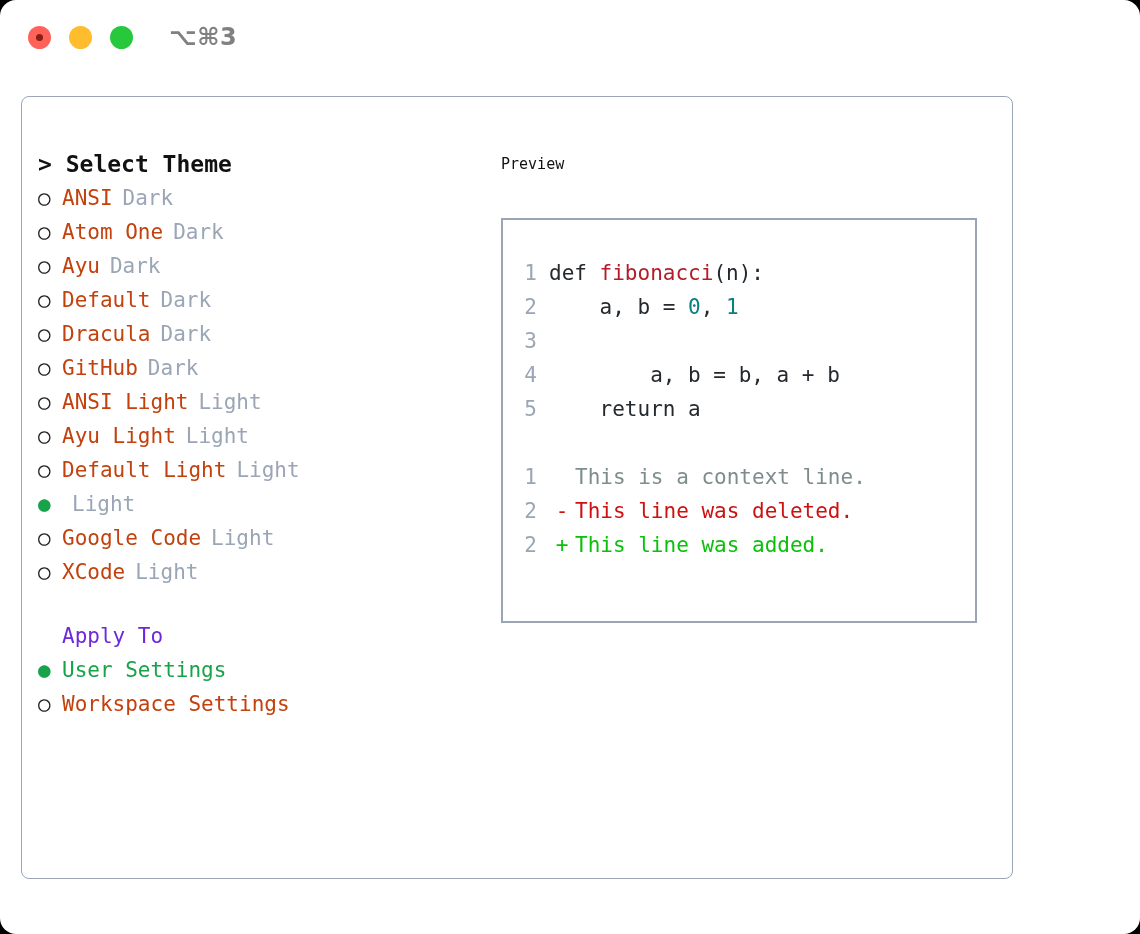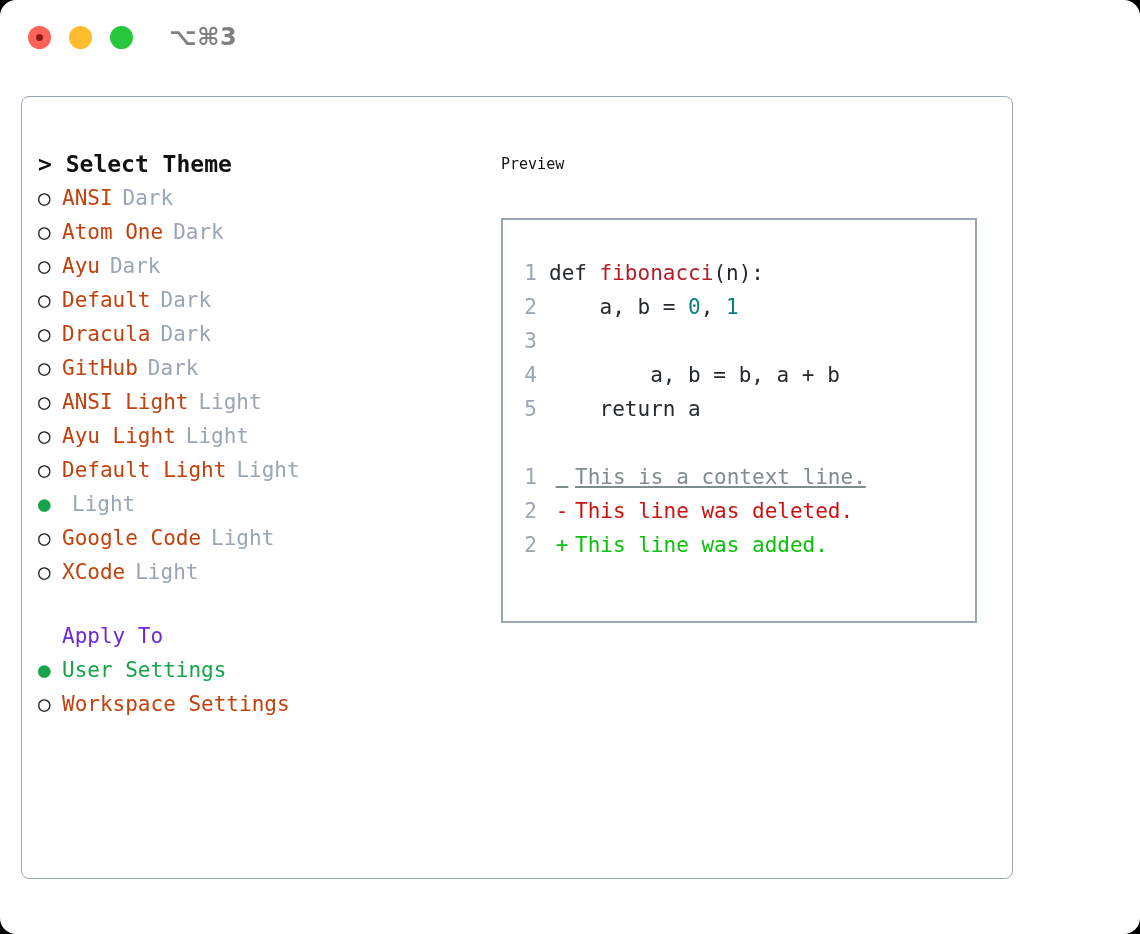--- a/index.html
+++ b/index.html
@@ -174,21 +174,21 @@
   .tok-fn    { color: #b31d28; }
   .tok-num   { color: #0a8080; }
   .tok-call  { color: #1a8acb; }
 
   .blank-line { height: 34px; }
 
   .diff-mark {
     flex: 0 0 26px;
     text-align: center;
   }
-  .diff-ctx .code-text, .diff-ctx .diff-mark { color: #7f8c8d; text-decoration: underline; }
+  .diff-ctx .code-text, .diff-ctx .diff-mark { color: #7f8c8d; }
   .diff-del .code-text, .diff-del .diff-mark { color: #cc1111; }
   .diff-add .code-text, .diff-add .diff-mark { color: #0ac00a; }
 </style>
 </head>
 <body>
 
 <div class="window">
 
   <div class="titlebar">
     <div class="lights">

